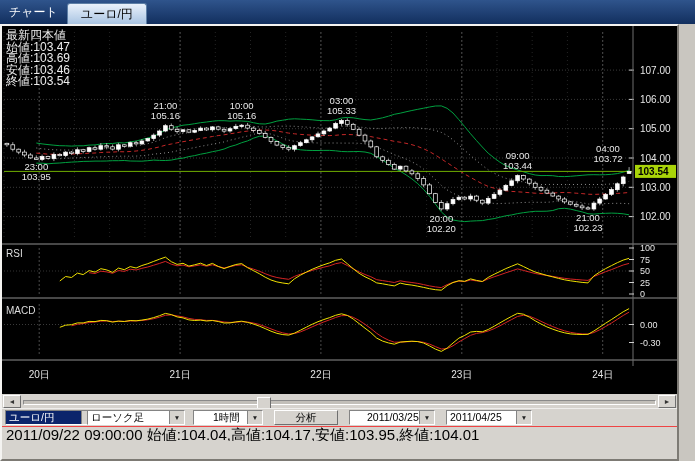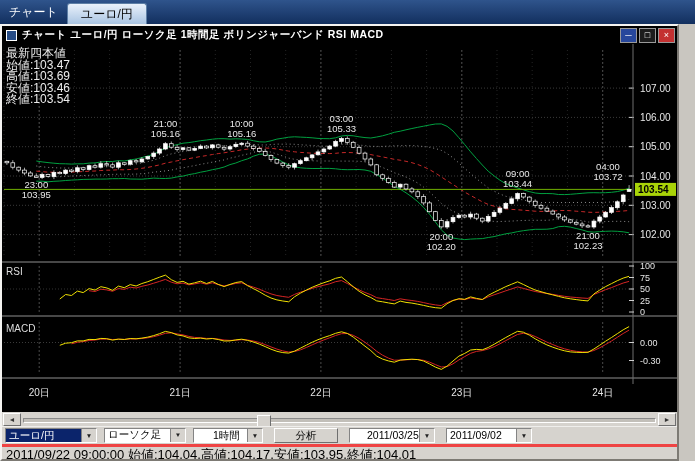--- a/index.html
+++ b/index.html
@@ -41,50 +41,43 @@
   .sthumb{position:absolute;left:37%;top:-4px;width:12px;height:11px;background:#d6d3ce;
     border:1px solid;border-color:#fff #6f6f6f #6f6f6f #fff;}
   
   .toolbar{position:relative;width:675px;height:18px;background:#d6d3ce;border-top:1px solid #efeeec;box-sizing:border-box;}
   .combo{position:absolute;top:1px;height:15px;display:flex;background:#fff;box-sizing:border-box;
     border:1px solid;border-color:#848484 #fff #fff #848484;}
   .ctext{flex:1;font-size:10.5px;line-height:13px;padding:0 3px;color:#000;white-space:nowrap;overflow:hidden;}
   .ctext.selected{background:#0b246b;color:#fff;}
   .cbtn{width:14px;flex:none;background:#d6d3ce;border-left:1px solid #848484;color:#222;
     font-size:6.5px;line-height:13px;text-align:center;}
-  .c-pair{left:3px;width:92px;} .c-type{left:102px;width:82px;font-family:Liberation Mono, monospace;} .c-int{left:191px;width:70px;padding-left:16px;}
+  .c-pair{left:3px;width:92px;} .c-type{left:85px;width:98px;} .c-int{left:191px;width:70px;padding-left:16px;}
   .c-from{left:347px;width:86px;padding-left:14px;} .c-to{left:444px;width:86px;}
   .analyze{position:absolute;left:272px;top:1px;width:64px;height:15px;background:#d6d3ce;
     border:1px solid;border-color:#fff #6f6f6f #6f6f6f #fff;font-size:10.5px;line-height:11px;
     color:#000;font-family:Liberation Sans, sans-serif;padding:0;}
   
-  .statusbar{width:675px;height:15px;font-size:13px;line-height:15px;padding:0 4px;color:#000;
-    box-sizing:border-box;border-top:3px solid #ef4444;white-space:nowrap;overflow:hidden;}
+  .statusbar{width:675px;height:15px;font-size:15px;line-height:15px;padding:0 4px;color:#000;
+    box-sizing:border-box;border-top:1px solid #ef4444;white-space:nowrap;overflow:hidden;}
 </style>
 </head>
 <body>
 
 <div class="app">
 
   <div class="tabstrip">
     <span class="menu-label">チャート</span>
     <span class="tab">ユーロ/円</span>
   </div>
 
   <div class="mdi-right"></div>
 
   <div class="window">
 
-    <div class="titlebar">
-      <span class="title-icon"></span>
-      <span class="title-text">チャート ユーロ/円 ローソク足 1時間足 ボリンジャーバンド RSI MACD</span>
-      <span class="wbtn min">─</span>
-      <span class="wbtn max">□</span>
-      <span class="wbtn close">×</span>
-    </div>
 
     <div class="chart-region">
       <svg id="chart-svg" width="675" height="368">
           <rect x="0" y="0" width="675" height="368" fill="#000"></rect>
           <g>
             <line x1="2.0" y1="6.0" x2="2.0" y2="214.0" stroke="#242424" stroke-dasharray="1,3" stroke-width="1"></line>
             <line x1="37.2" y1="6.0" x2="37.2" y2="214.0" stroke="#242424" stroke-dasharray="1,3" stroke-width="1"></line>
             <line x1="72.4" y1="6.0" x2="72.4" y2="214.0" stroke="#242424" stroke-dasharray="1,3" stroke-width="1"></line>
             <line x1="107.6" y1="6.0" x2="107.6" y2="214.0" stroke="#242424" stroke-dasharray="1,3" stroke-width="1"></line>
             <line x1="142.9" y1="6.0" x2="142.9" y2="214.0" stroke="#242424" stroke-dasharray="1,3" stroke-width="1"></line>
@@ -440,21 +433,21 @@
       <div class="combo c-int">
         <span class="ctext">1時間</span>
         <span class="cbtn">▼</span>
       </div>
       <button class="analyze">分析</button>
       <div class="combo c-from">
         <span class="ctext">2011/03/25</span>
         <span class="cbtn">▼</span>
       </div>
       <div class="combo c-to">
-        <span class="ctext">2011/09/02</span>
+        <span class="ctext">2011/04/25</span>
         <span class="cbtn">▼</span>
       </div>
     </div>
 
     <div class="statusbar">
       <span>2011/09/22 09:00:00 始値:104.04,高値:104.17,安値:103.95,終値:104.01</span>
     </div>
 
   </div>
 </div>

